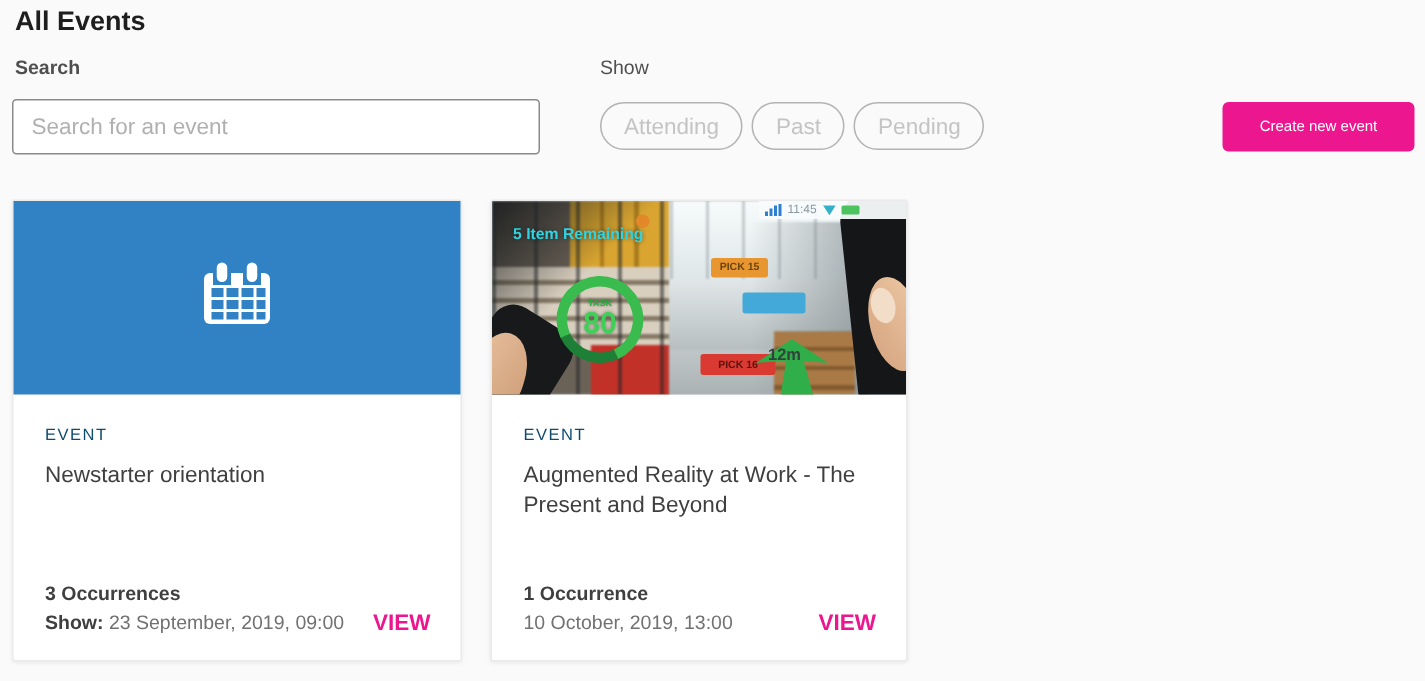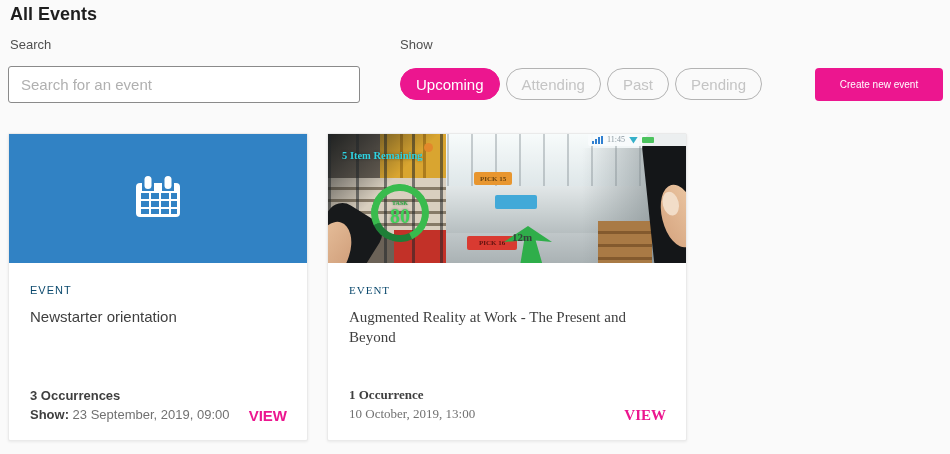--- a/index.html
+++ b/index.html
@@ -2,42 +2,42 @@
 <html><head>
 <meta charset="utf-8">
 <style>
   * { margin:0; padding:0; box-sizing:border-box; }
   html,body { width:950px; height:454px; }
   body { font-family:"Liberation Sans", sans-serif; background:#fafafa; position:relative; overflow:hidden; }
 
   .page-title { position:absolute; left:10px; top:4px; font-size:18px; font-weight:bold; color:#1e1e1e; }
 
   .field-label { position:absolute; font-size:13px; color:#4f4f4f; }
-  .search-label { left:10px; top:37px; }
+  .search-label { left:10px; top:37px;font-weight:bold; }
   .show-label { left:400px; top:37px; }
 
   .search-input { position:absolute; left:8px; top:66px; width:352px; height:37px;
     border:1px solid #8a8a8a; border-radius:3px; background:#fff; padding:0 12px;
     font-family:"Liberation Sans",sans-serif; font-size:15px; color:#333; outline:none; }
   .search-input::placeholder { color:#b0b0b0; }
 
   .pills { position:absolute; left:400px; top:68px; display:flex; gap:6px; }
   .pill { height:32px; border-radius:16px; padding:0 15px; font-size:15px;
     display:flex; align-items:center; justify-content:center; cursor:pointer; white-space:nowrap; }
   .pill.active { background:#ec168f; color:#fff; border:1px solid #ec168f; }
   .pill.inactive { background:transparent; color:#c4c4c4; border:1px solid #b3b3b3; }
 
   .create-btn { position:absolute; left:815px; top:68px; width:128px; height:33px;
     background:#ec168f; color:#fff; border:none; border-radius:4px; font-size:10px;
     font-family:"Liberation Sans",sans-serif; display:flex; align-items:center; justify-content:center; cursor:pointer; }
 
   .card { position:absolute; top:133px; height:308px; background:#fff;
     border:1px solid #eaeaea; border-radius:2px; box-shadow:0 1px 3px rgba(0,0,0,.07); }
   .card-1 { left:8px; width:300px; }
-  .card-2 { left:327px; width:360px;font-family:Liberation Serif, serif; }
+  .card-2 { left:327px; width:278px; }
 
   .card-header { position:relative; height:129px; overflow:hidden; }
   .card-header.cal { background:#3182c4; display:flex; align-items:center; justify-content:center; }
 
   .card-body { position:relative; height:177px; }
   .event-label { position:absolute; left:21px; top:21px; font-size:11px; letter-spacing:1px; color:#0c4a6e; }
   .card-title { position:absolute; left:21px; top:44px; right:28px; font-size:15px; line-height:20px; color:#3f3f3f; }
   .occ { position:absolute; left:21px; bottom:37px; font-size:13px; font-weight:bold; color:#3f3f3f; }
   .next { position:absolute; left:21px; bottom:18px; font-size:13px; color:#717171; }
   .next b { color:#3f3f3f; }
@@ -111,21 +111,20 @@
 </head>
 <body>
 
 <h1 class="page-title">All Events</h1>
 
 <div class="field-label search-label">Search</div>
 <input class="search-input" type="text" placeholder="Search for an event" style="">
 
 <div class="field-label show-label">Show</div>
 <div class="pills">
-  <div class="pill active">Upcoming</div>
   <div class="pill inactive">Attending</div>
   <div class="pill inactive">Past</div>
   <div class="pill inactive">Pending</div>
 </div>
 
 <button class="create-btn">Create new event</button>
 
 <div class="card card-1">
   <div class="card-header cal">
     <span>

